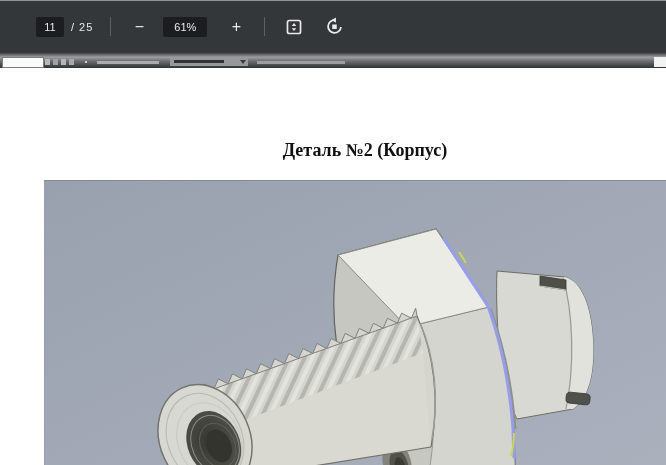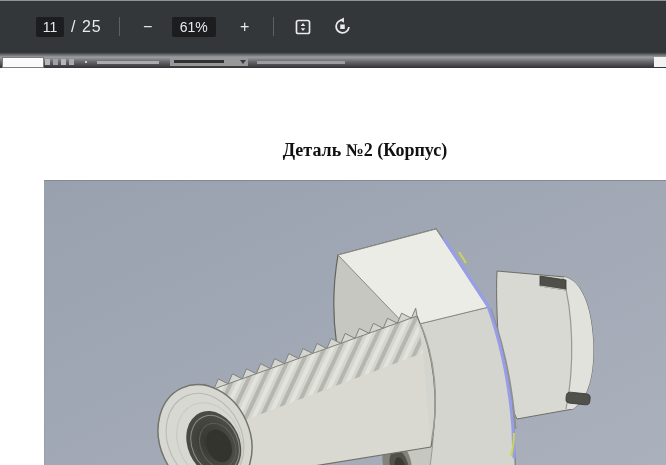--- a/index.html
+++ b/index.html
@@ -15,25 +15,25 @@
     border-top:1px solid #8f9499;
     box-sizing:border-box;
     display:flex;align-items:center;
     color:var(--toolbar-text,#e8eaed);
     font-size:13px;
   }
   .tb-group{display:flex;align-items:center;margin-left:36px;}
   .num-box{
     background:var(--field-bg,#1b1d1e);color:var(--toolbar-text,#e8eaed);
     border-radius:2px;height:20px;display:flex;align-items:center;justify-content:center;
-    font-size:14px;
+    font-size:11px;
   }
   .page-box{width:28px;}
   .zoom-box{width:44px;}
-  .tb-label{margin-left:7px;letter-spacing:1px;font-size:16px;}
+  .tb-label{margin-left:7px;letter-spacing:1px;font-size:11px;}
   .tb-sep{width:1px;height:19px;background:#5d6164;margin:0 17px;}
   .tb-btn{
     background:none;border:none;padding:0;color:var(--toolbar-text,#e8eaed);
     display:flex;align-items:center;justify-content:center;cursor:pointer;
   }
   .glyph-btn{font-size:16px;width:22px;height:22px;line-height:22px;}
   .minus-btn{margin-right:13px;}
   .plus-btn{margin-left:18px;}
   .icon-btn{width:24px;height:24px;}
   .icon-btn + .icon-btn{margin-left:16px;}

